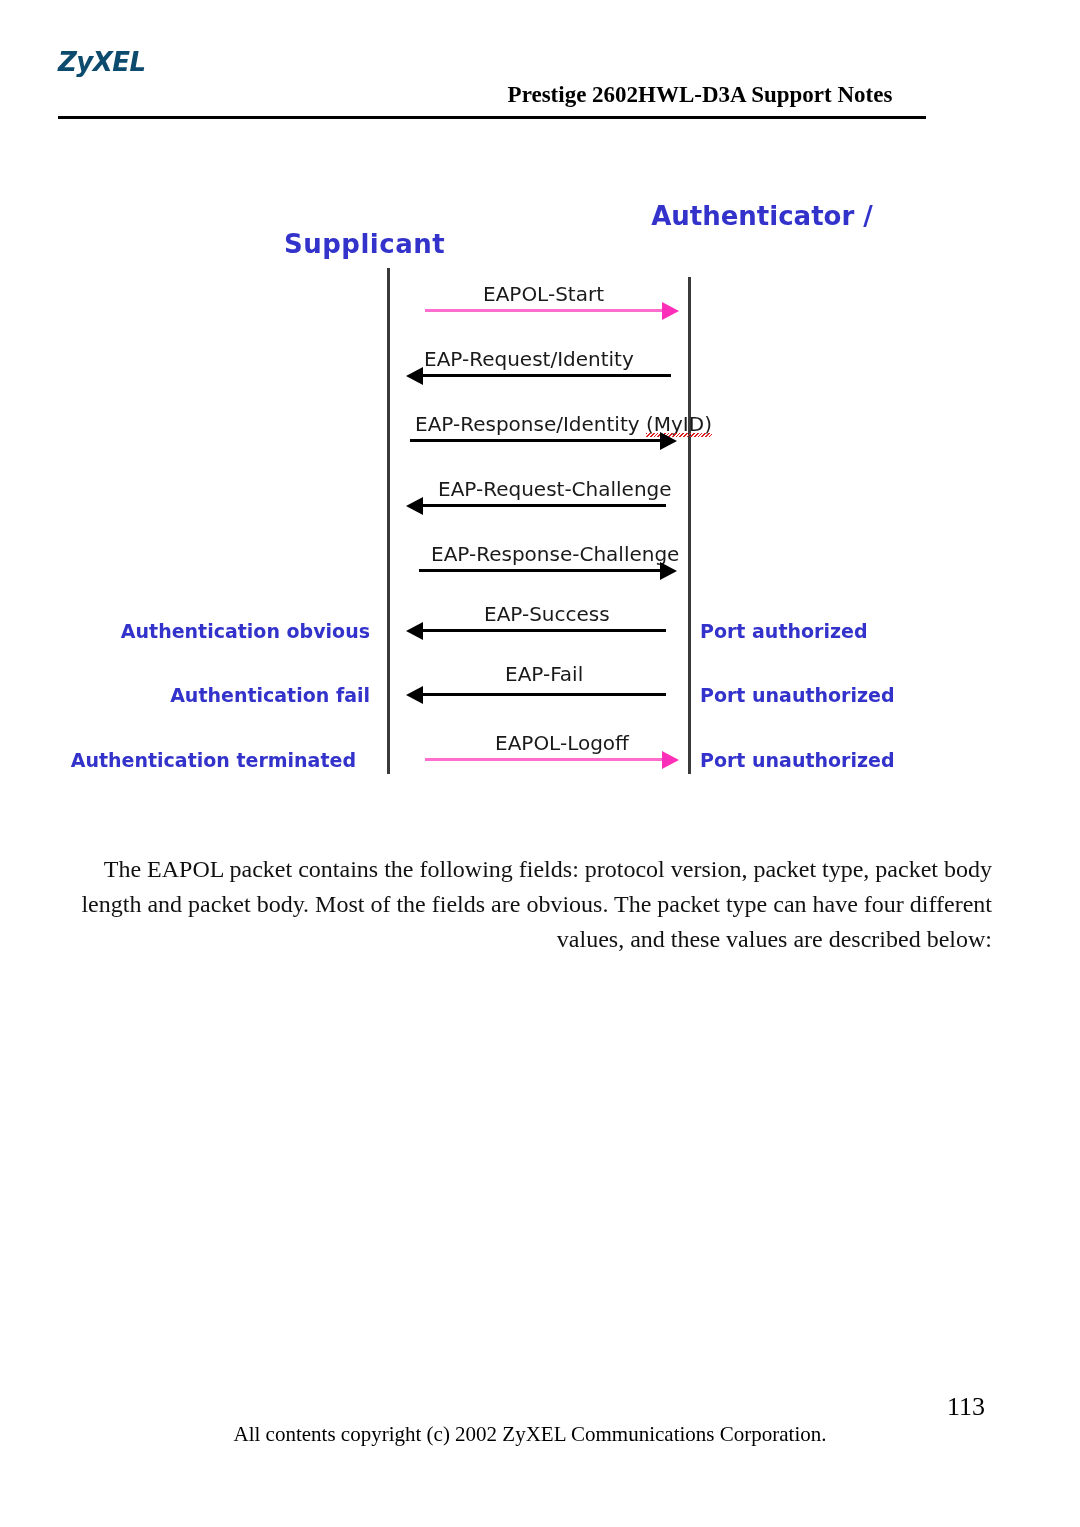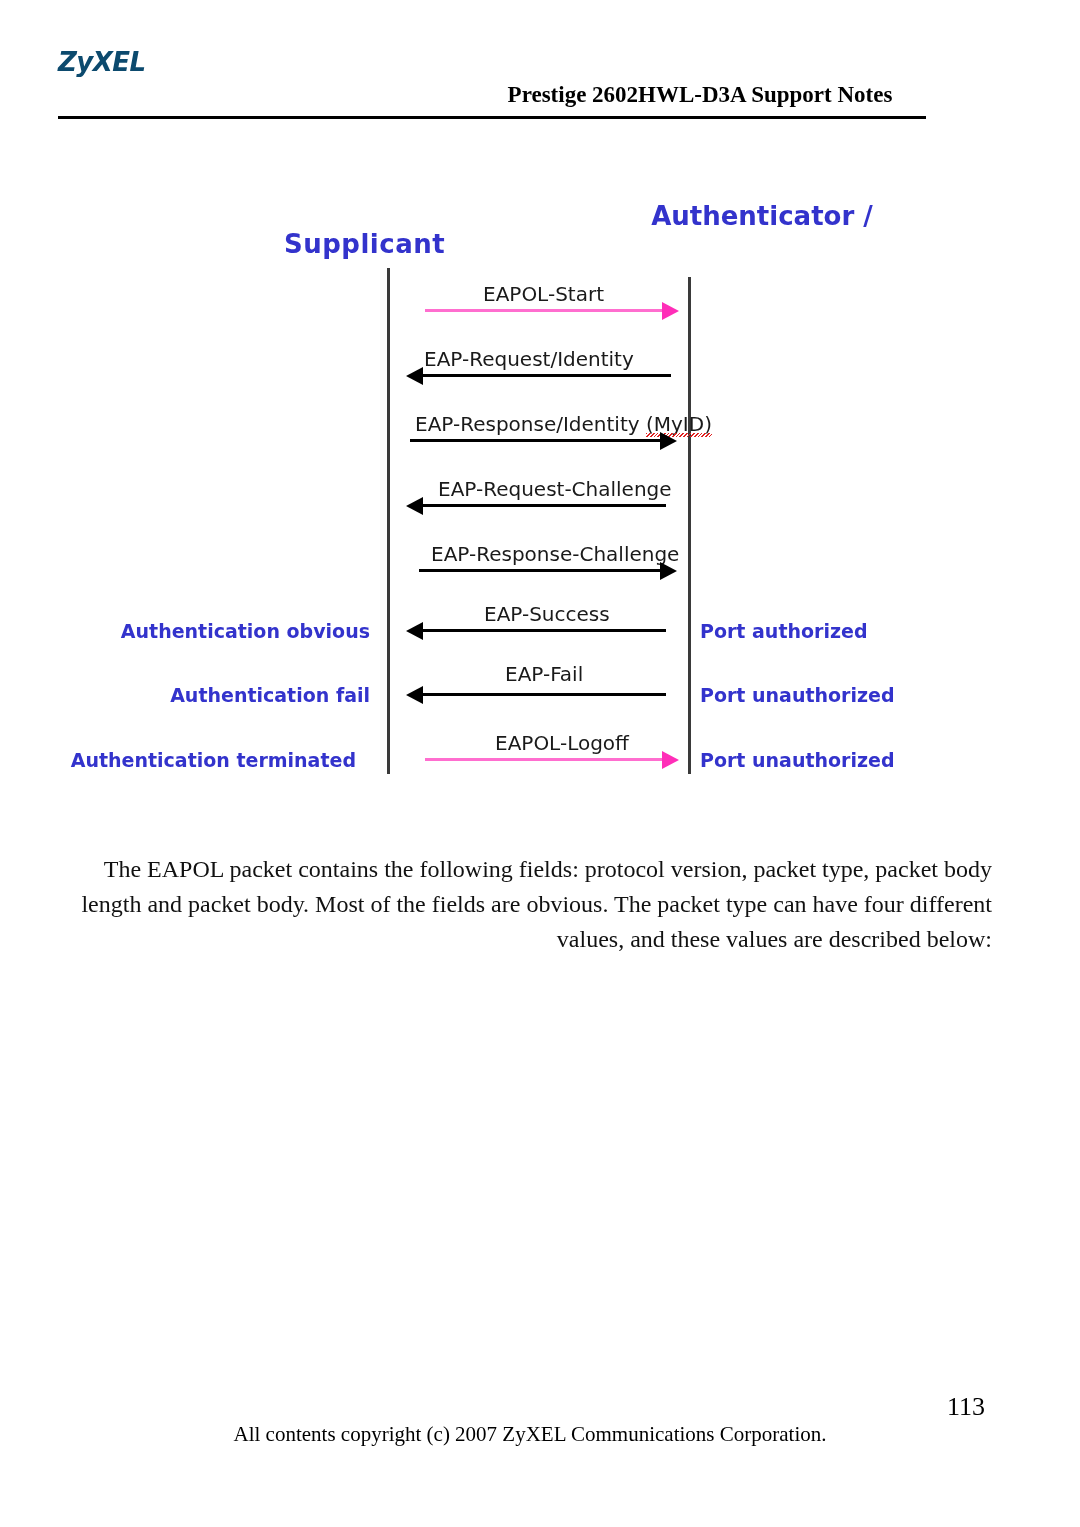--- a/index.html
+++ b/index.html
@@ -262,13 +262,13 @@
     <div class="arrow-head right pink" style="left:662px; top:571px;"></div>
     <div class="side-label left-side" style="left:0px; top:571px; width:356px;">Authentication terminated</div>
     <div class="side-label right-side" style="left:700px; top:571px;">Port unauthorized</div>
   </div>
 
 </div>
 
 <div id="body-copy">The EAPOL packet contains the following fields: protocol version, packet type, packet body length and packet body. Most of the fields are obvious. The packet type can have four different values, and these values are described below:</div>
 
 <div id="page-number">113</div>
-<div id="footer-note">All contents copyright (c) 2007 ZyXEL Communications Corporation.</div>
+<div id="footer-note">All contents copyright (c) 2002 ZyXEL Communications Corporation.</div>
 
 </body></html>

